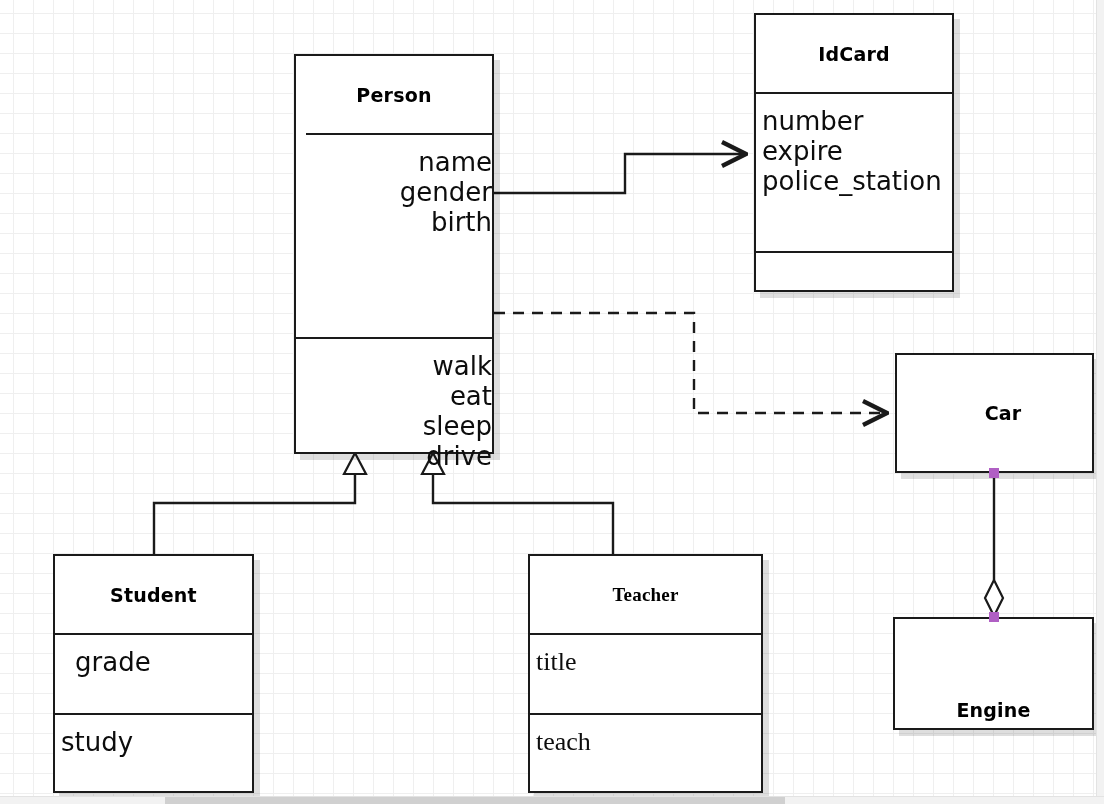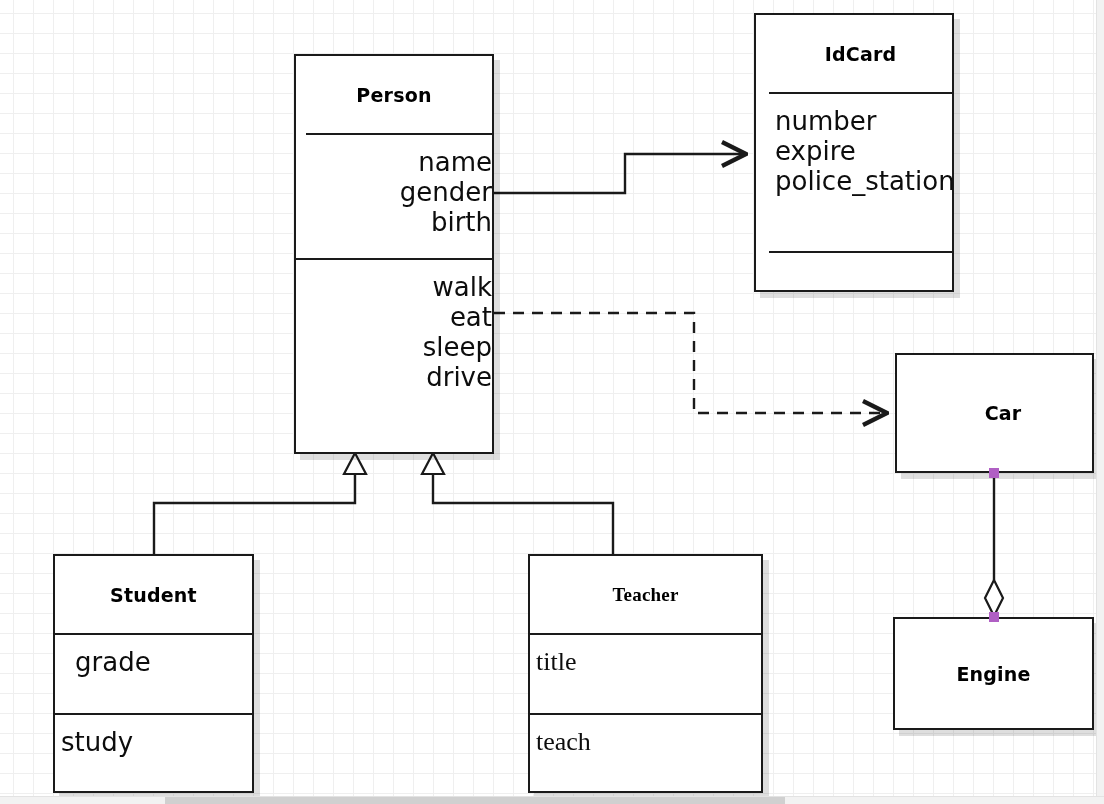--- a/index.html
+++ b/index.html
@@ -130,34 +130,34 @@
     <g>
       <path d="M 994 473 L 994 580" fill="none" stroke="#1a1a1a" stroke-width="2.4"></path>
       <polygon points="994,580 1003,598 994,616 985,598" fill="#ffffff" stroke="#1a1a1a" stroke-width="2.2"></polygon>
     </g>
   </svg>
 
   <div class="uml-class" style="left:294px; top:54px; width:200px; height:400px;text-align:right;">
     <div class="cls-header" style="height:77px;">
       <span>Person</span>
     </div>
-    <div class="cls-sep cls-compartment" style="height:125px;margin-left:10px;">
+    <div class="cls-sep cls-compartment" style="height:204px;margin-left:10px;">
       <div class="attr-line">name</div>
       <div class="attr-line">gender</div>
       <div class="attr-line">birth</div>
     </div>
     <div class="cls-sep cls-compartment" style="height:116px;">
       <div class="attr-line">walk</div>
       <div class="attr-line">eat</div>
       <div class="attr-line">sleep</div>
       <div class="attr-line">drive</div>
     </div>
   </div>
 
-  <div class="uml-class" style="left:754px; top:13px; width:200px; height:279px;padding-left:13px;">
+  <div class="uml-class" style="left:754px; top:13px; width:200px; height:279px;">
     <div class="cls-header" style="height:77px;">
       <span>IdCard</span>
     </div>
     <div class="cls-sep cls-compartment" style="height:159px;">
       <div class="attr-line">number</div>
       <div class="attr-line">expire</div>
       <div class="attr-line">police_station</div>
     </div>
     <div class="cls-sep cls-compartment" style="height:39px;"></div>
   </div>
@@ -165,21 +165,21 @@
   <div class="uml-class" style="left:895px; top:353px; width:199px; height:120px;">
     <div class="cls-header" style="height:116px;margin-left:17px;">
       <span>Car</span>
     </div>
   </div>
   <svg class="conn-point" style="left:989px; top:468px;" viewBox="0 0 10 10" xmlns="http://www.w3.org/2000/svg">
     <rect x="0" y="0" width="10" height="10" fill="#b05fc4"></rect>
   </svg>
 
   <div class="uml-class" style="left:893px; top:617px; width:201px; height:113px;">
-    <div class="cls-header" style="height:109px;">
+    <div class="cls-header" style="height:109px;margin-top:36px;">
       <span>Engine</span>
     </div>
   </div>
   <svg class="conn-point" style="left:989px; top:612px;" viewBox="0 0 10 10" xmlns="http://www.w3.org/2000/svg">
     <rect x="0" y="0" width="10" height="10" fill="#b05fc4"></rect>
   </svg>
 
   <div class="uml-class" style="left:53px; top:554px; width:201px; height:239px;">
     <div class="cls-header" style="height:77px;">
       <span>Student</span>

